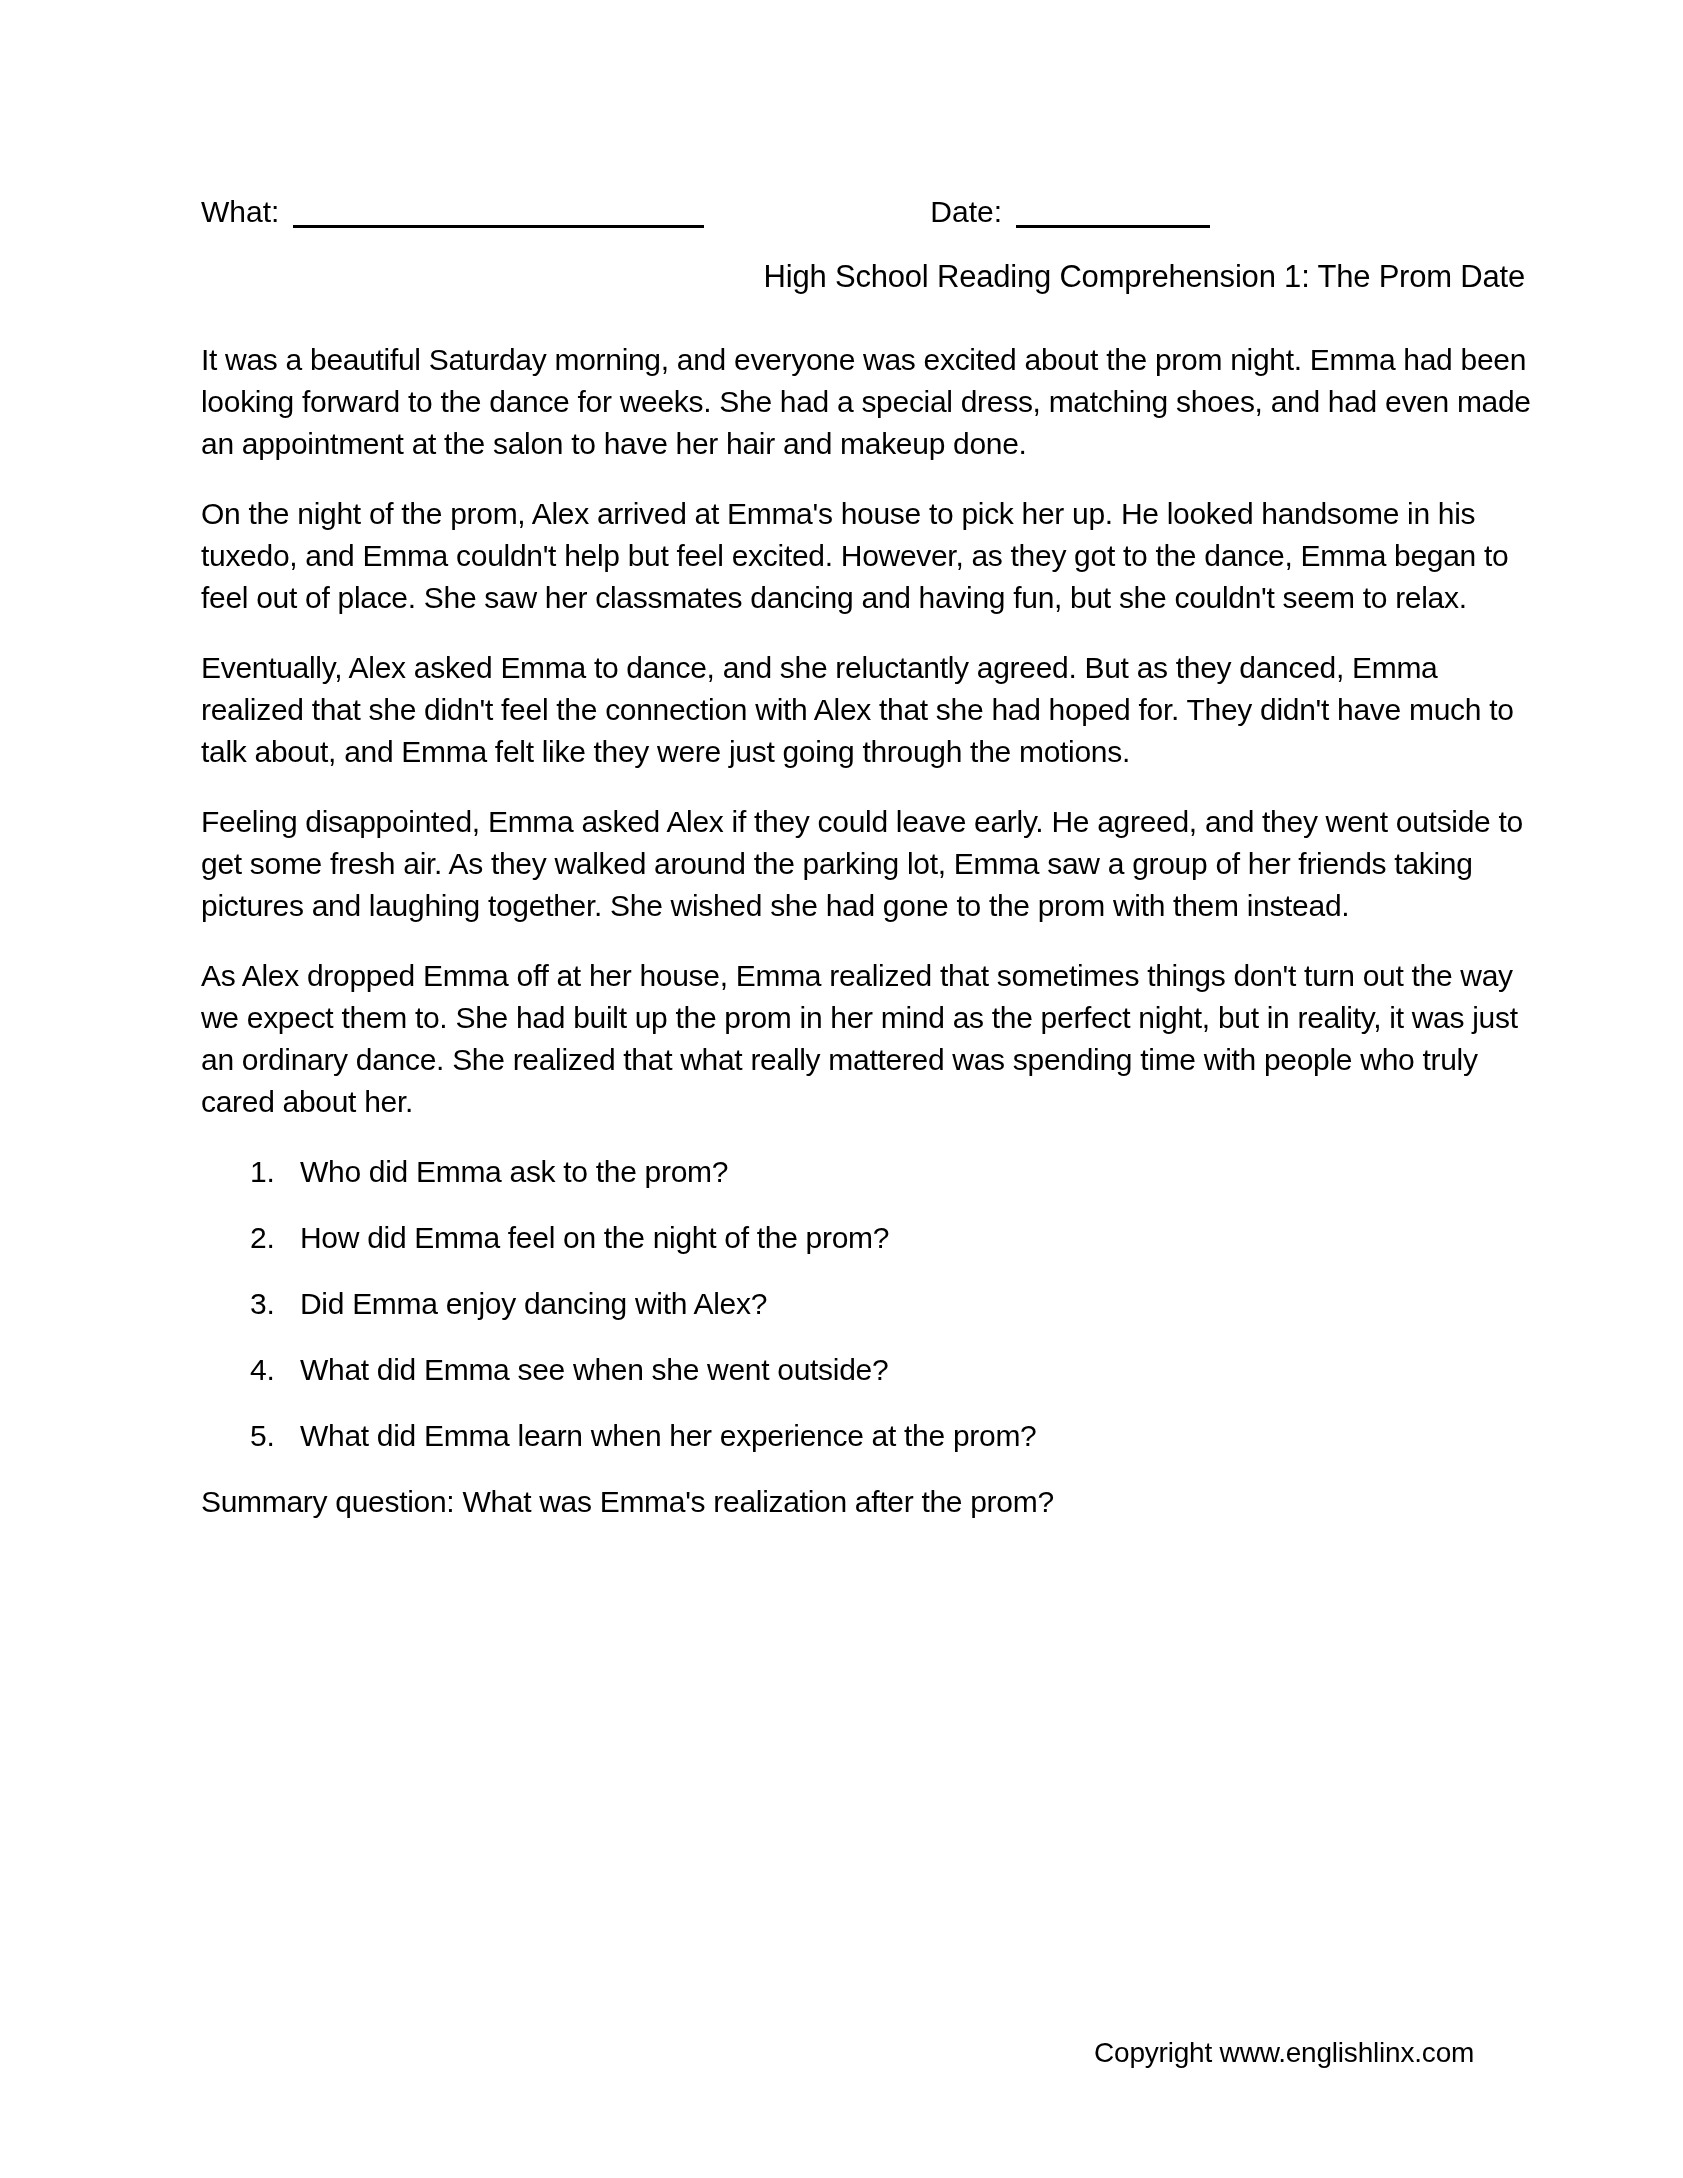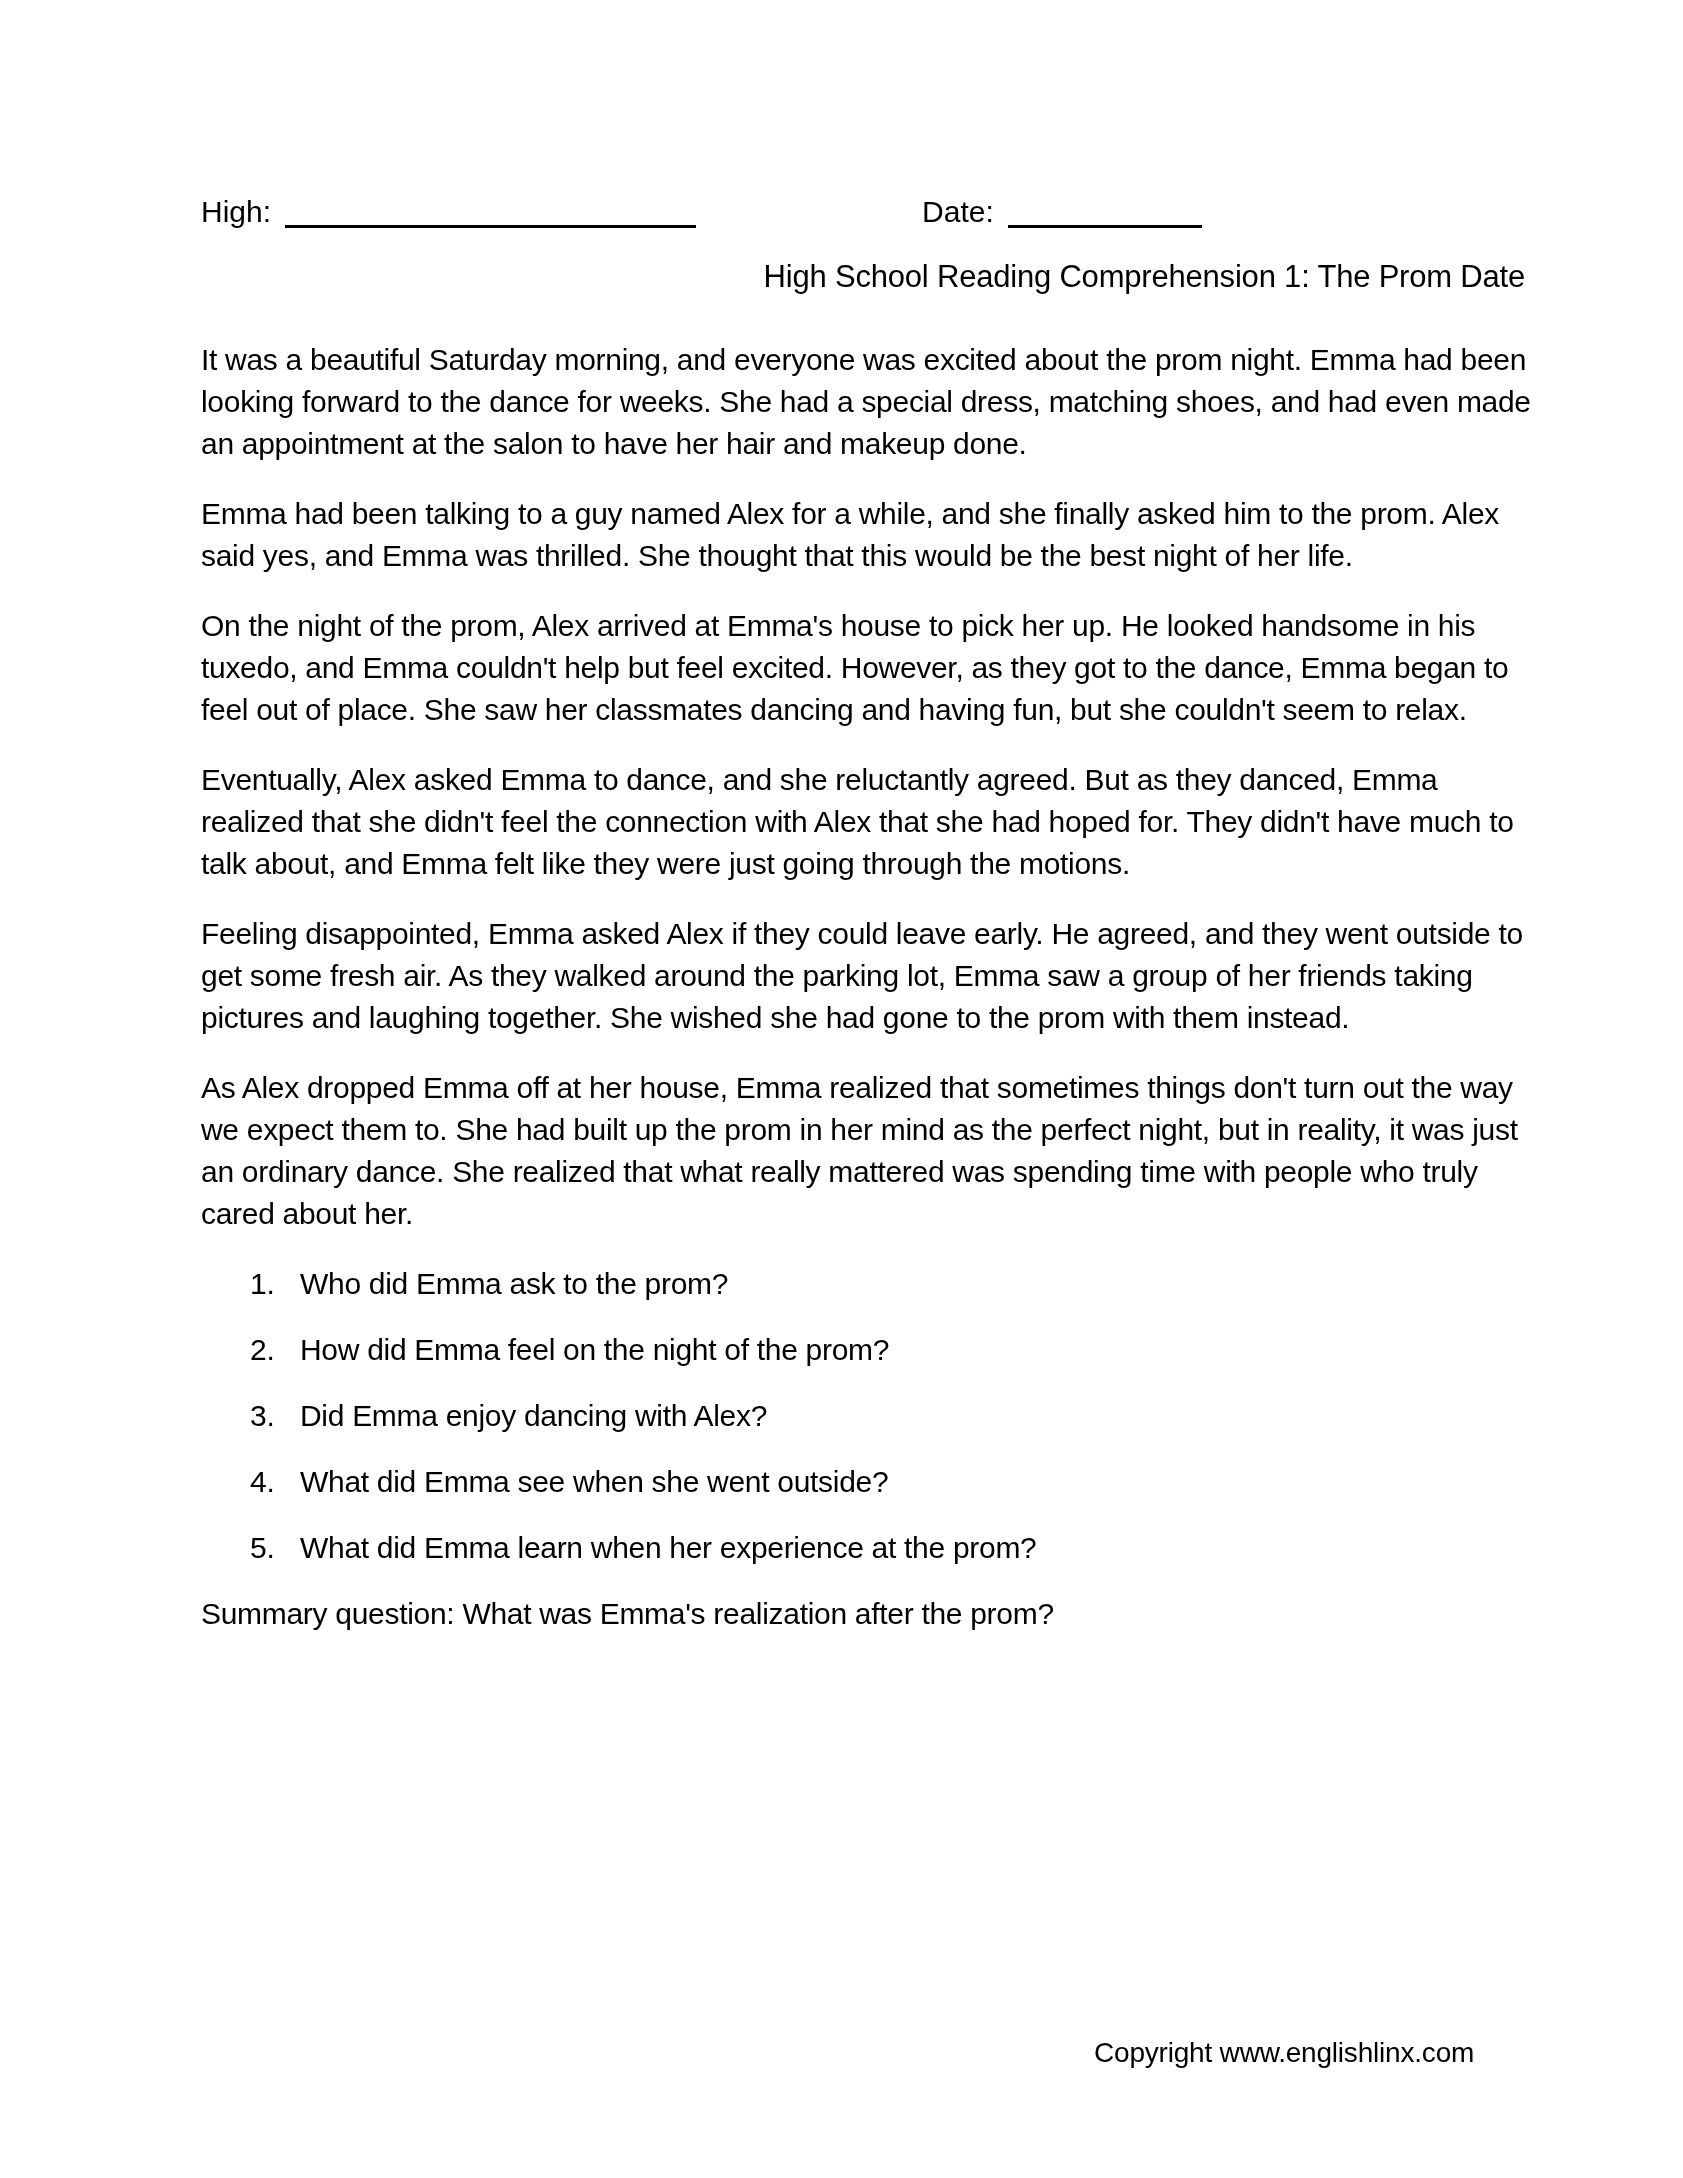--- a/index.html
+++ b/index.html
@@ -76,28 +76,27 @@
     font-size: 28px;
     letter-spacing: -0.2px;
   }
 </style>
 </head>
 <body>
 
 <div class="page">
 
   <div class="header-row">
-    <span class="field-label">High:</span><span class="blank name-blank"></span><span class="field-label date-label">Date:</span><span class="blank date-blank"></span>
+    <span class="field-label">What:</span><span class="blank name-blank"></span><span class="field-label date-label">Date:</span><span class="blank date-blank"></span>
   </div>
 
   <h1 class="title">High School Reading Comprehension 1: The Prom Date</h1>
 
   <div class="content">
     <p>It was a beautiful Saturday morning, and everyone was excited about the prom night. Emma had been looking forward to the dance for weeks. She had a special dress, matching shoes, and had even made an appointment at the salon to have her hair and makeup done.</p>
-    <p>Emma had been talking to a guy named Alex for a while, and she finally asked him to the prom. Alex said yes, and Emma was thrilled. She thought that this would be the best night of her life.</p>
     <p>On the night of the prom, Alex arrived at Emma's house to pick her up. He looked handsome in his tuxedo, and Emma couldn't help but feel excited. However, as they got to the dance, Emma began to feel out of place. She saw her classmates dancing and having fun, but she couldn't seem to relax.</p>
     <p>Eventually, Alex asked Emma to dance, and she reluctantly agreed. But as they danced, Emma realized that she didn't feel the connection with Alex that she had hoped for. They didn't have much to talk about, and Emma felt like they were just going through the motions.</p>
     <p>Feeling disappointed, Emma asked Alex if they could leave early. He agreed, and they went outside to get some fresh air. As they walked around the parking lot, Emma saw a group of her friends taking pictures and laughing together. She wished she had gone to the prom with them instead.</p>
     <p>As Alex dropped Emma off at her house, Emma realized that sometimes things don't turn out the way we expect them to. She had built up the prom in her mind as the perfect night, but in reality, it was just an ordinary dance. She realized that what really mattered was spending time with people who truly cared about her.</p>
 
 
     <div class="questions-list">
       <div class="q-item">
         <span class="q-num">1.</span>
         <span class="q-text">Who did Emma ask to the prom?</span>

